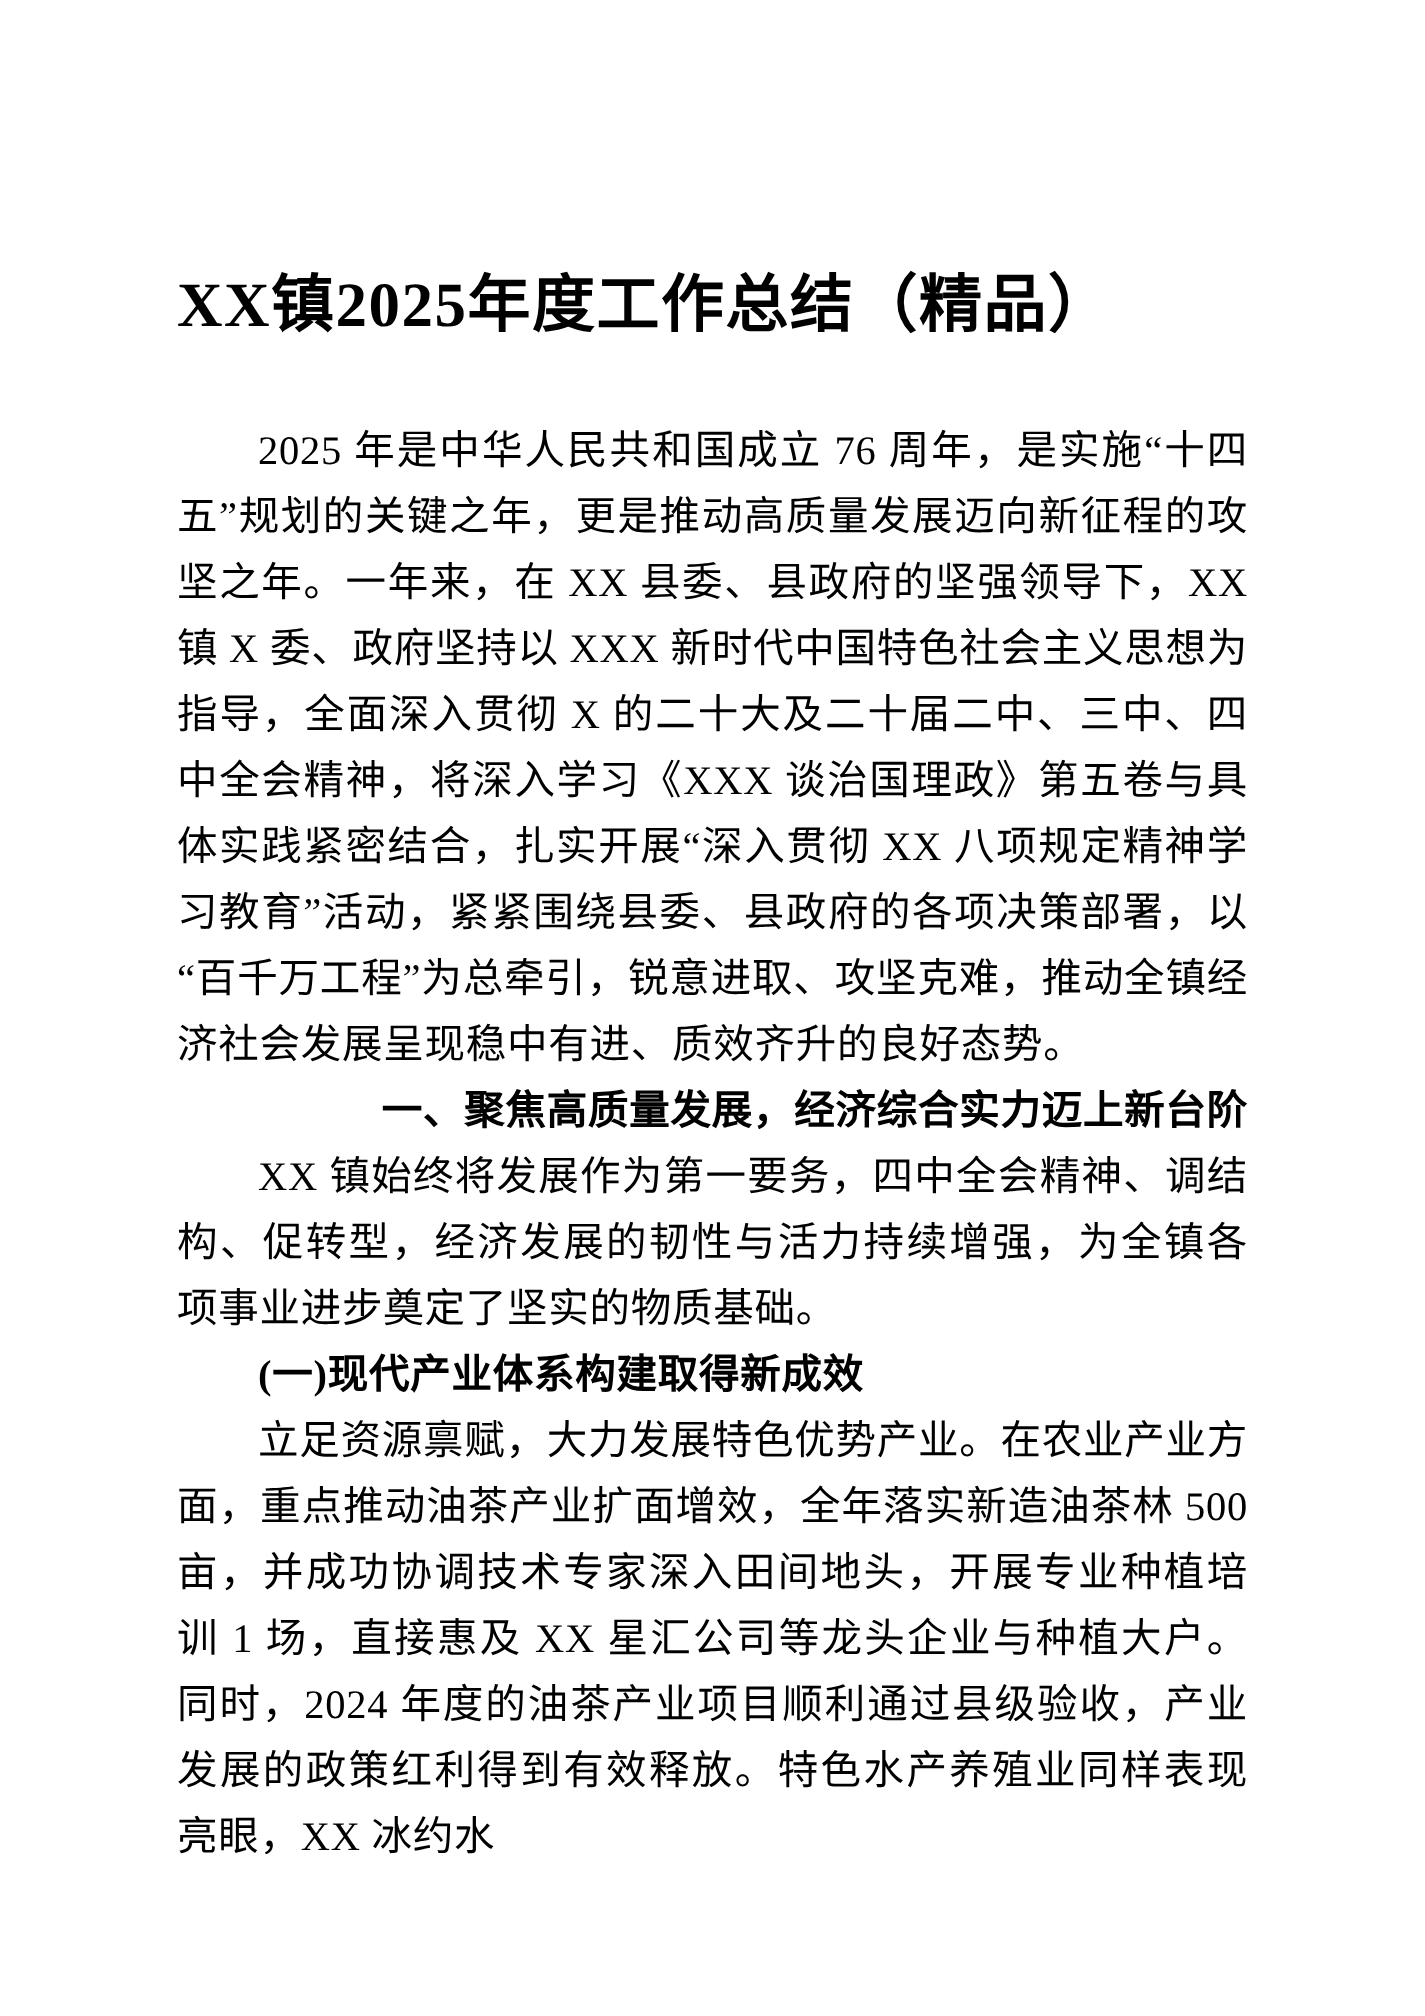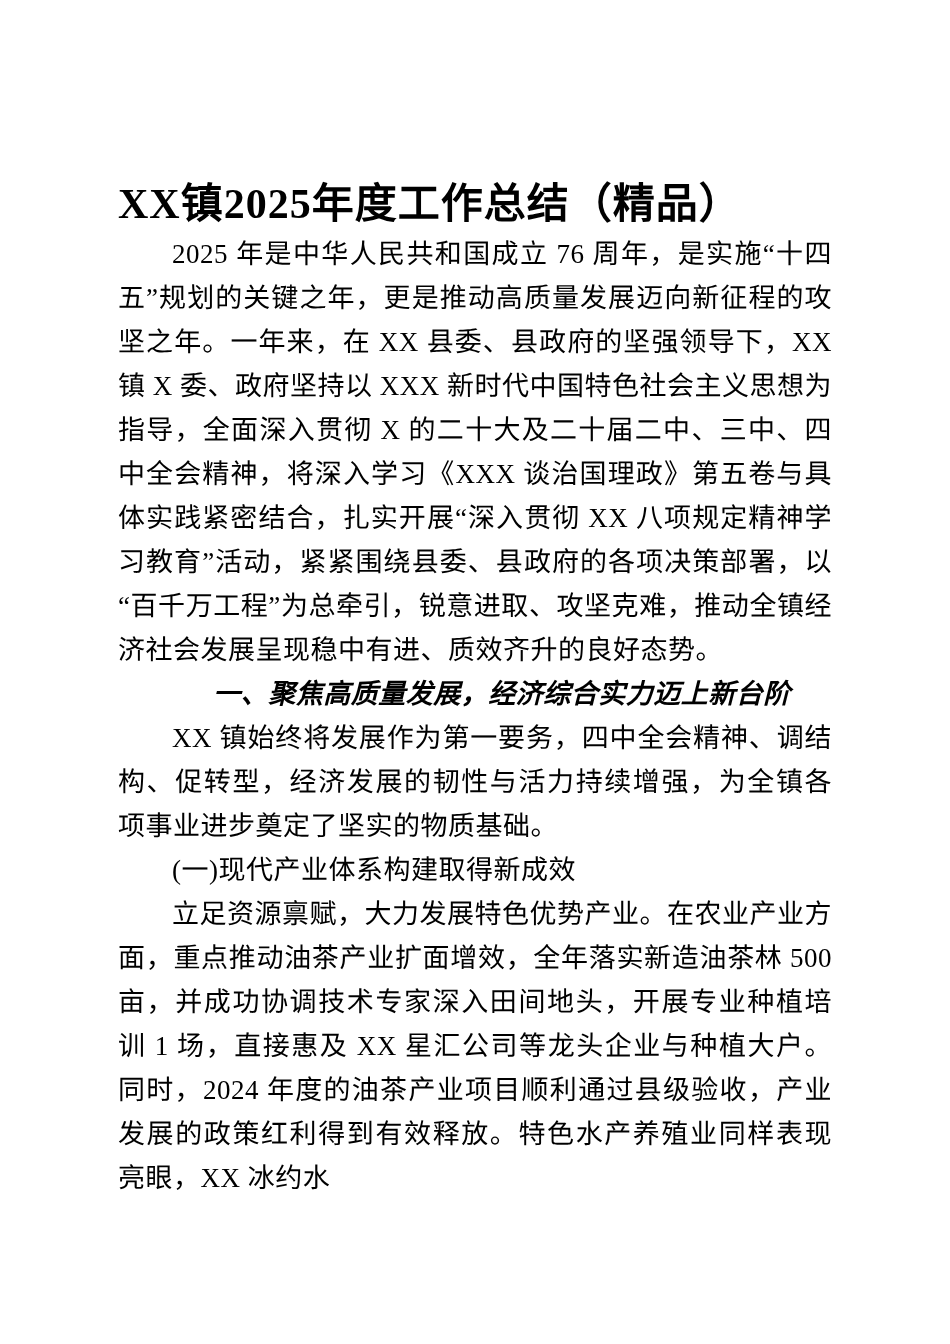--- a/index.html
+++ b/index.html
@@ -33,28 +33,28 @@
   .para {
     margin: 0;
     font-size: 27px;
     line-height: 44px;
     letter-spacing: 0.5px;
     text-align: justify;
     text-indent: 2em;
     word-break: break-all;
   }
   .para.first {
+    margin-top: 46px;
   }
   .para.heading {
     font-weight: 700;
-    text-align: center;
-    font-style: italic;
+    text-align: right;
   }
   .para.subheading {
-    font-weight: 400;
+    font-weight: 700;
     text-align: left;
   }
 </style>
 </head>
 <body>
 
 <div class="doc-page">
   <h1 class="doc-title"><span>XX镇2025年度工作总结（精品）</span></h1>
 
   <p class="para first">2025 年是中华人民共和国成立 76 周年，是实施“十四五”规划的关键之年，更是推动高质量发展迈向新征程的攻坚之年。一年来，在 XX 县委、县政府的坚强领导下，XX 镇 X 委、政府坚持以 XXX 新时代中国特色社会主义思想为指导，全面深入贯彻 X 的二十大及二十届二中、三中、四中全会精神，将深入学习《XXX 谈治国理政》第五卷与具体实践紧密结合，扎实开展“深入贯彻 XX 八项规定精神学习教育”活动，紧紧围绕县委、县政府的各项决策部署，以“百千万工程”为总牵引，锐意进取、攻坚克难，推动全镇经济社会发展呈现稳中有进、质效齐升的良好态势。</p>

